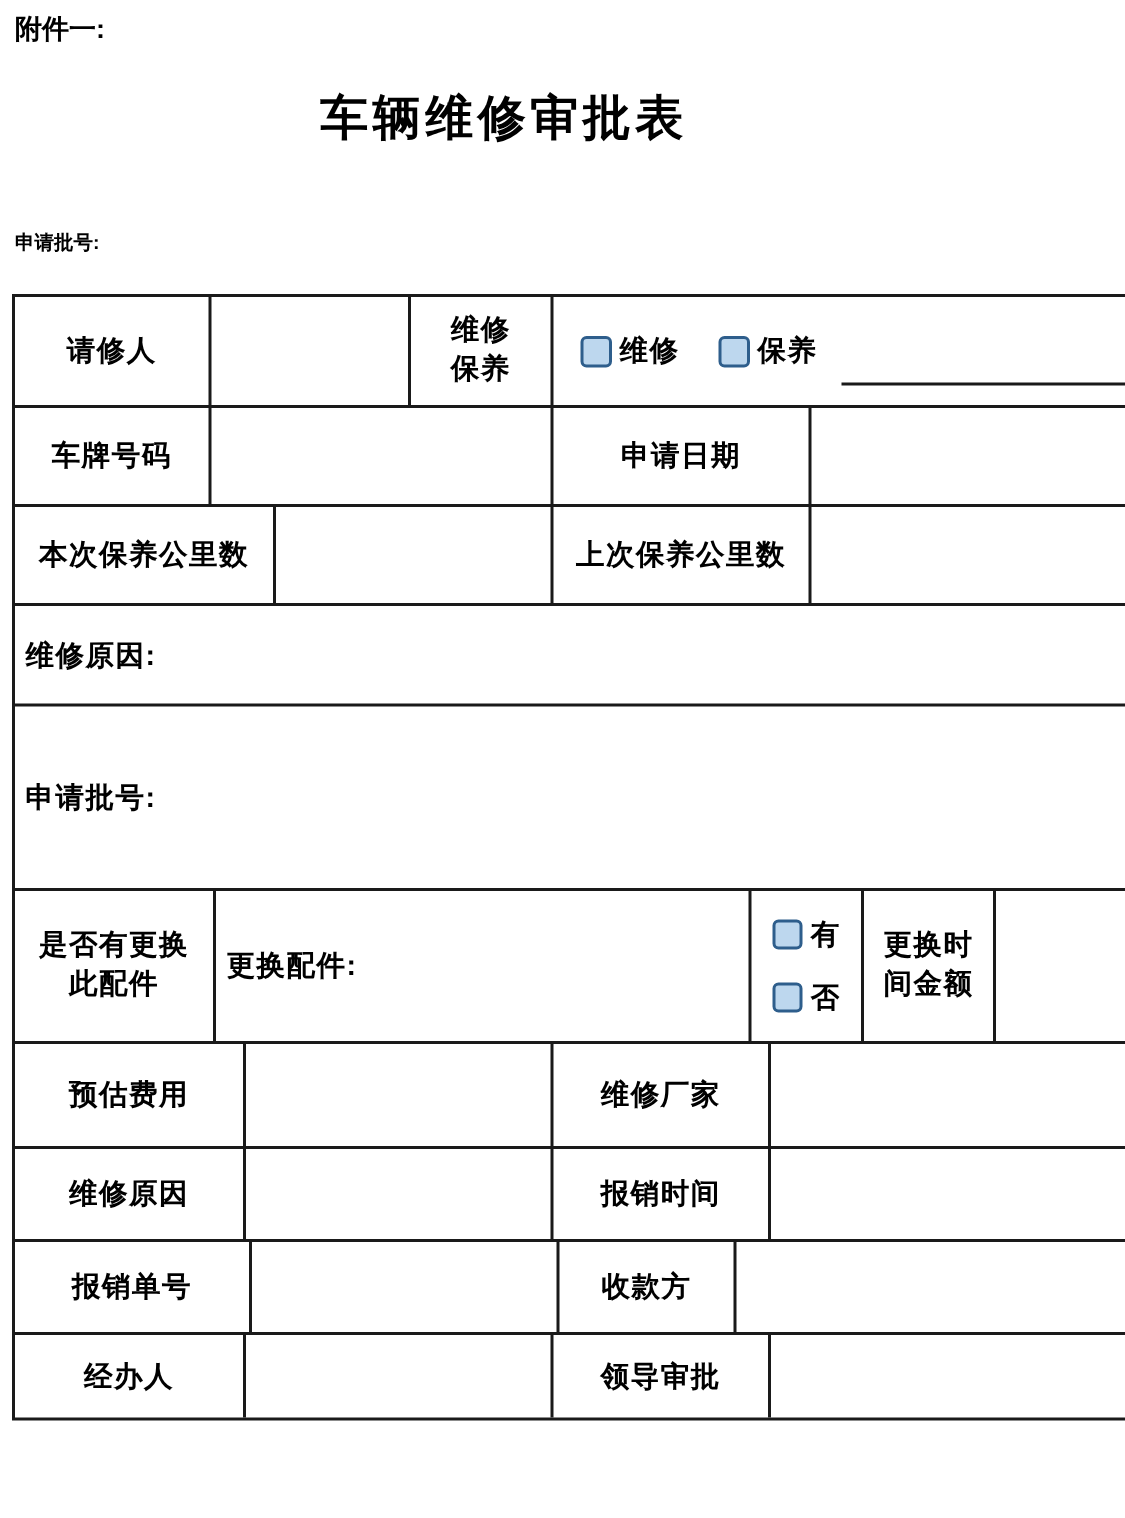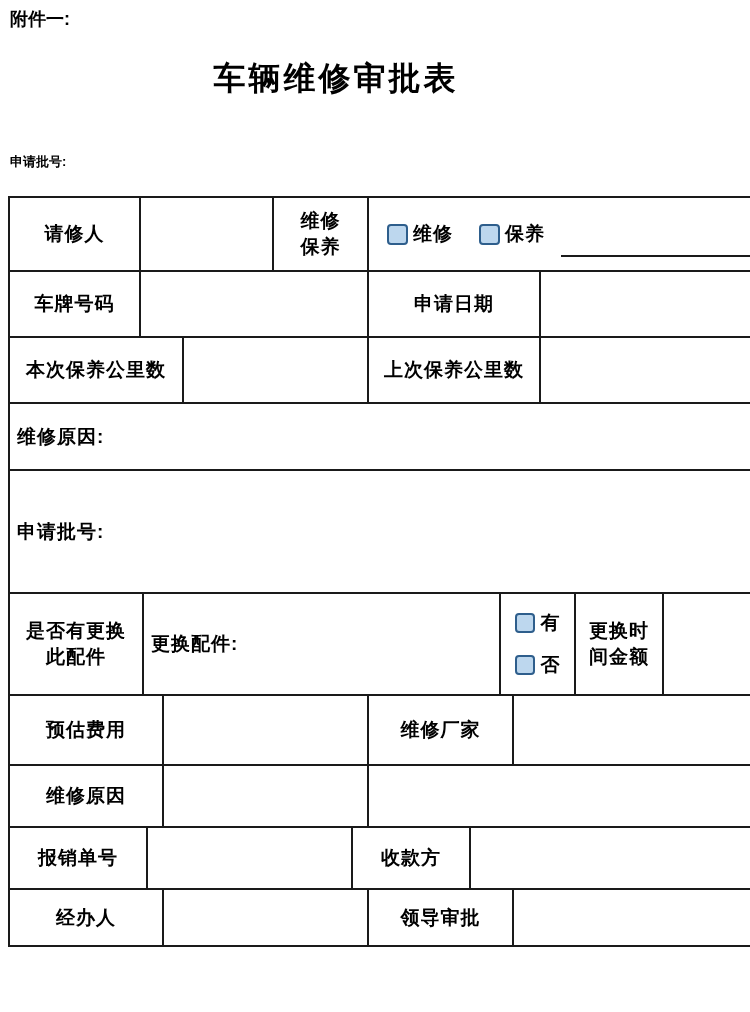--- a/index.html
+++ b/index.html
@@ -128,25 +128,26 @@
   <div class="row" style="height:70px">
     <div class="cell" style="width:152px">预估费用</div>
     <div class="cell" style="width:205px"></div>
     <div class="cell" style="width:145px">维修厂家</div>
     <div class="cell grow"></div>
   </div>
 
   <div class="row" style="height:62px">
     <div class="cell" style="width:152px">维修原因</div>
     <div class="cell" style="width:205px"></div>
+    <div class="cell" style="width:145px">报销时间</div>
     <div class="cell grow"></div>
   </div>
 
   <div class="row" style="height:62px">
-    <div class="cell" style="width:136px">报销单号</div>
+    <div class="cell" style="width:156px">报销单号</div>
     <div class="cell" style="width:205px"></div>
     <div class="cell" style="width:118px">收款方</div>
     <div class="cell grow"></div>
   </div>
 
   <div class="row" style="height:57px">
     <div class="cell" style="width:152px">经办人</div>
     <div class="cell" style="width:205px"></div>
     <div class="cell" style="width:145px">领导审批</div>
     <div class="cell grow"></div>

